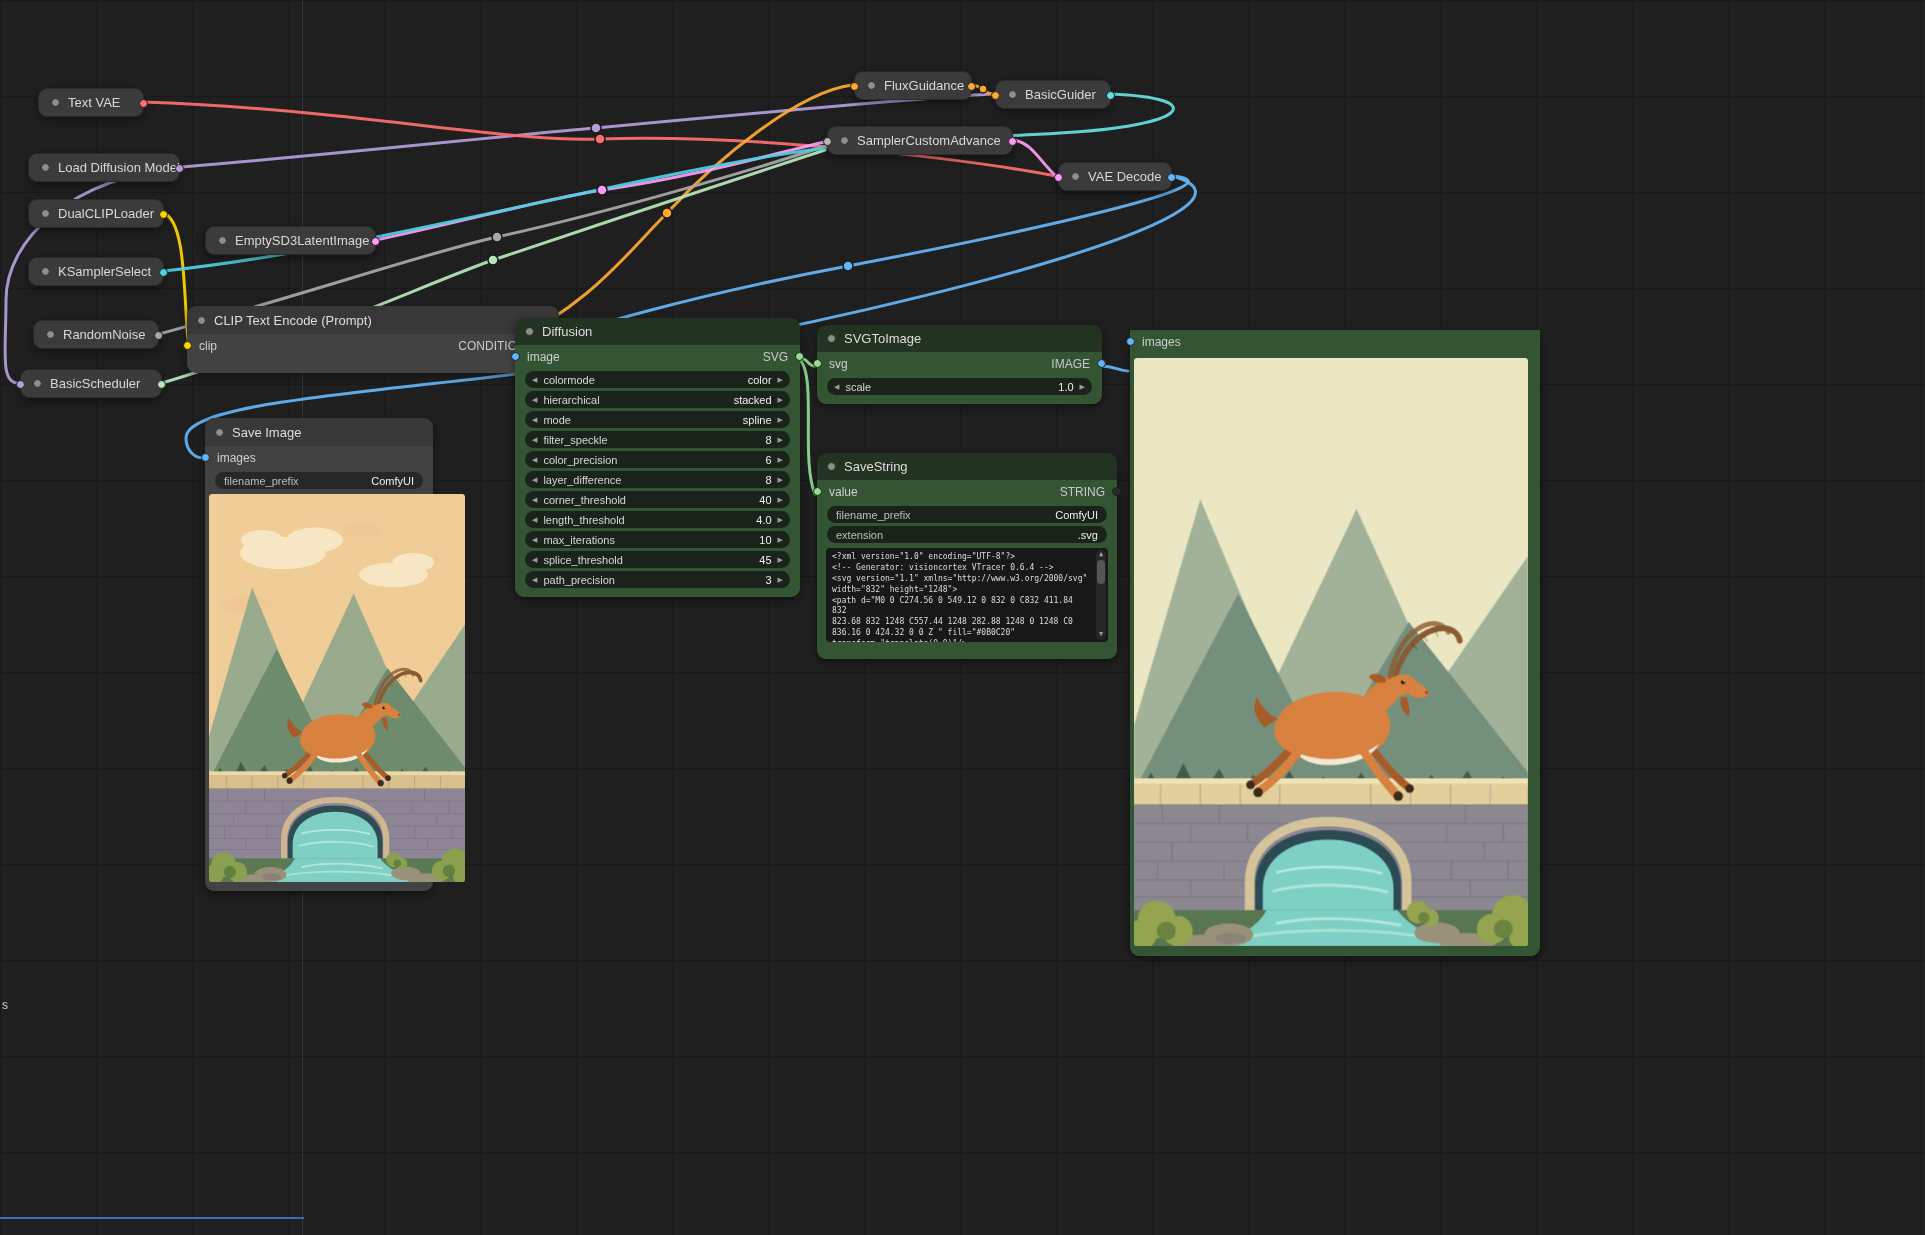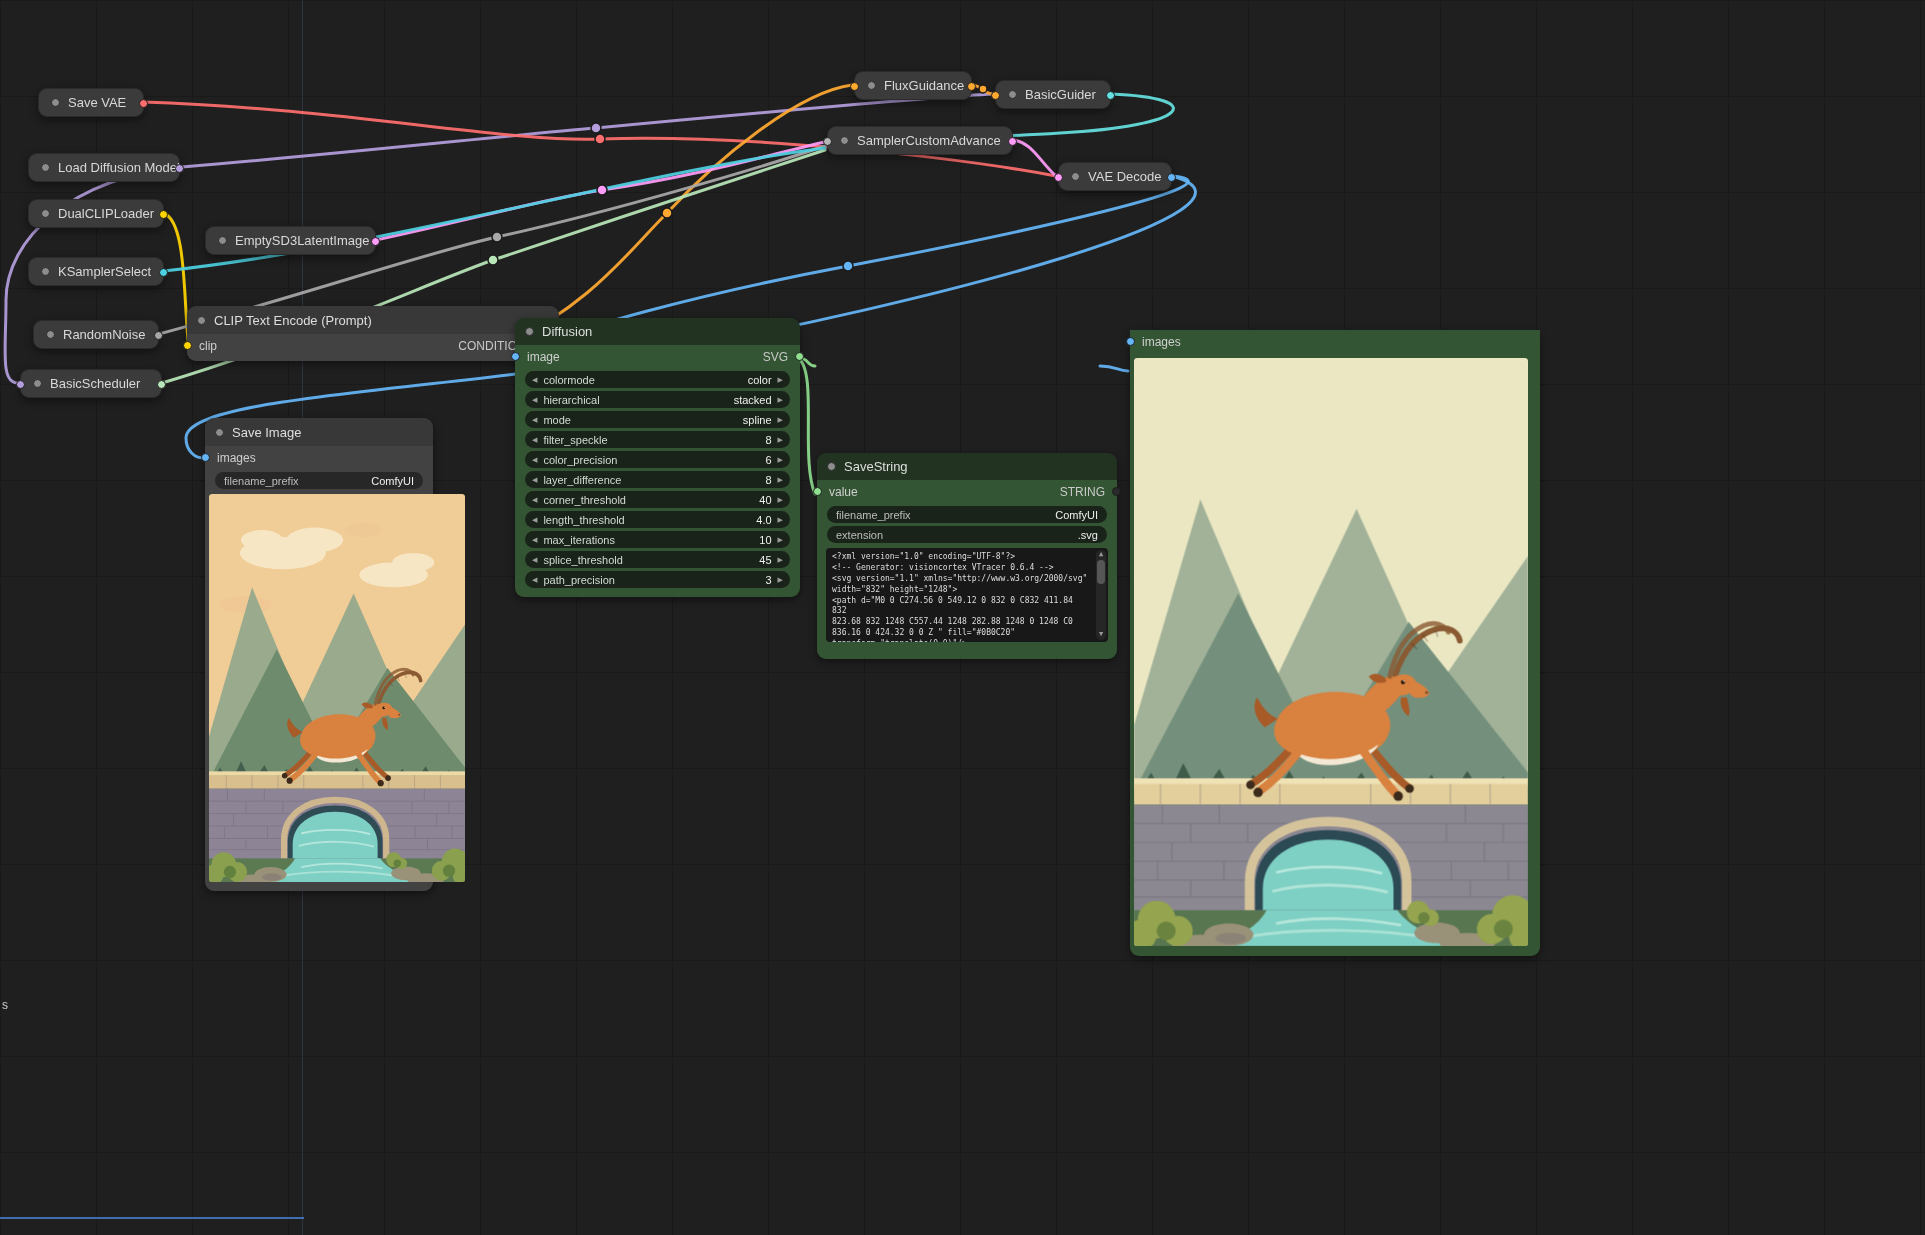--- a/index.html
+++ b/index.html
@@ -157,21 +157,21 @@
     <circle class="rr" cx="667" cy="213" r="5" fill="var(--wire_cond)"></circle>
     <circle class="rr" cx="983" cy="89" r="4" fill="var(--wire_cond)"></circle>
     <circle class="rr" cx="602" cy="190" r="5" fill="var(--wire_latent)"></circle>
     <circle class="rr" cx="497" cy="237" r="5" fill="var(--wire_noise)"></circle>
     <circle class="rr" cx="493" cy="260" r="5" fill="var(--wire_sigmas)"></circle>
     <circle class="rr" cx="848" cy="266" r="5" fill="var(--wire_image)"></circle>
   </svg>
 
   <div class="node cnode" style="left:38px;top:88px;width:106px">
     <span class="tdot"></span>
-    <span>Save VAE</span>
+    <span>Text VAE</span>
     <span class="edot r dot-vae"></span>
   </div>
   <div class="node cnode" style="left:28px;top:153px;width:152px">
     <span class="tdot"></span>
     <span>Load Diffusion Model</span>
     <span class="edot r dot-model"></span>
   </div>
   <div class="node cnode" style="left:28px;top:199px;width:136px">
     <span class="tdot"></span>
     <span>DualCLIPLoader</span>
@@ -221,21 +221,21 @@
     <span class="tdot"></span>
     <span>VAE Decode</span>
     <span class="edot r dot-image"></span>
   </div>
 
   <div class="node xnode gray" style="left:187px;top:306px;width:372px">
     <div class="hdr">
       <span class="tdot"></span>
       <span>CLIP Text Encode (Prompt)</span>
     </div>
-    <div class="body" style="padding-bottom:4px">
+    <div class="body" style="padding-bottom:16px">
       <div class="slotrow">
         <span class="sdot l dot-clip"></span>
         <span>clip</span>
         <span class="out">CONDITIONING</span>
         <span class="sdot r dot-cond"></span>
       </div>
     </div>
   </div>
 
   <div class="node xnode gray" style="left:205px;top:418px;width:228px">
@@ -334,20 +334,40 @@
       </div>
       <div class="pill">
         <span class="arr">◀</span>
         <span class="lab">path_precision</span>
         <span class="val">3</span>
         <span class="arr">▶</span>
       </div>
     </div>
   </div>
 
+  <div class="node xnode green" style="left:817px;top:325px;width:285px">
+    <div class="hdr" style="height:27px">
+      <span class="tdot"></span>
+      <span>SVGToImage</span>
+    </div>
+    <div class="body" style="padding-bottom:6px">
+      <div class="slotrow">
+        <span class="sdot l dot-svg"></span>
+        <span>svg</span>
+        <span class="out">IMAGE</span>
+        <span class="sdot r dot-image"></span>
+      </div>
+      <div class="pill">
+        <span class="arr">◀</span>
+        <span class="lab">scale</span>
+        <span class="val">1.0</span>
+        <span class="arr">▶</span>
+      </div>
+    </div>
+  </div>
 
   <div class="node xnode green" style="left:817px;top:453px;width:300px">
     <div class="hdr" style="height:27px">
       <span class="tdot"></span>
       <span>SaveString</span>
     </div>
     <div class="body" style="padding-bottom:8px">
       <div class="slotrow">
         <span class="sdot l dot-svg"></span>
         <span>value</span>

